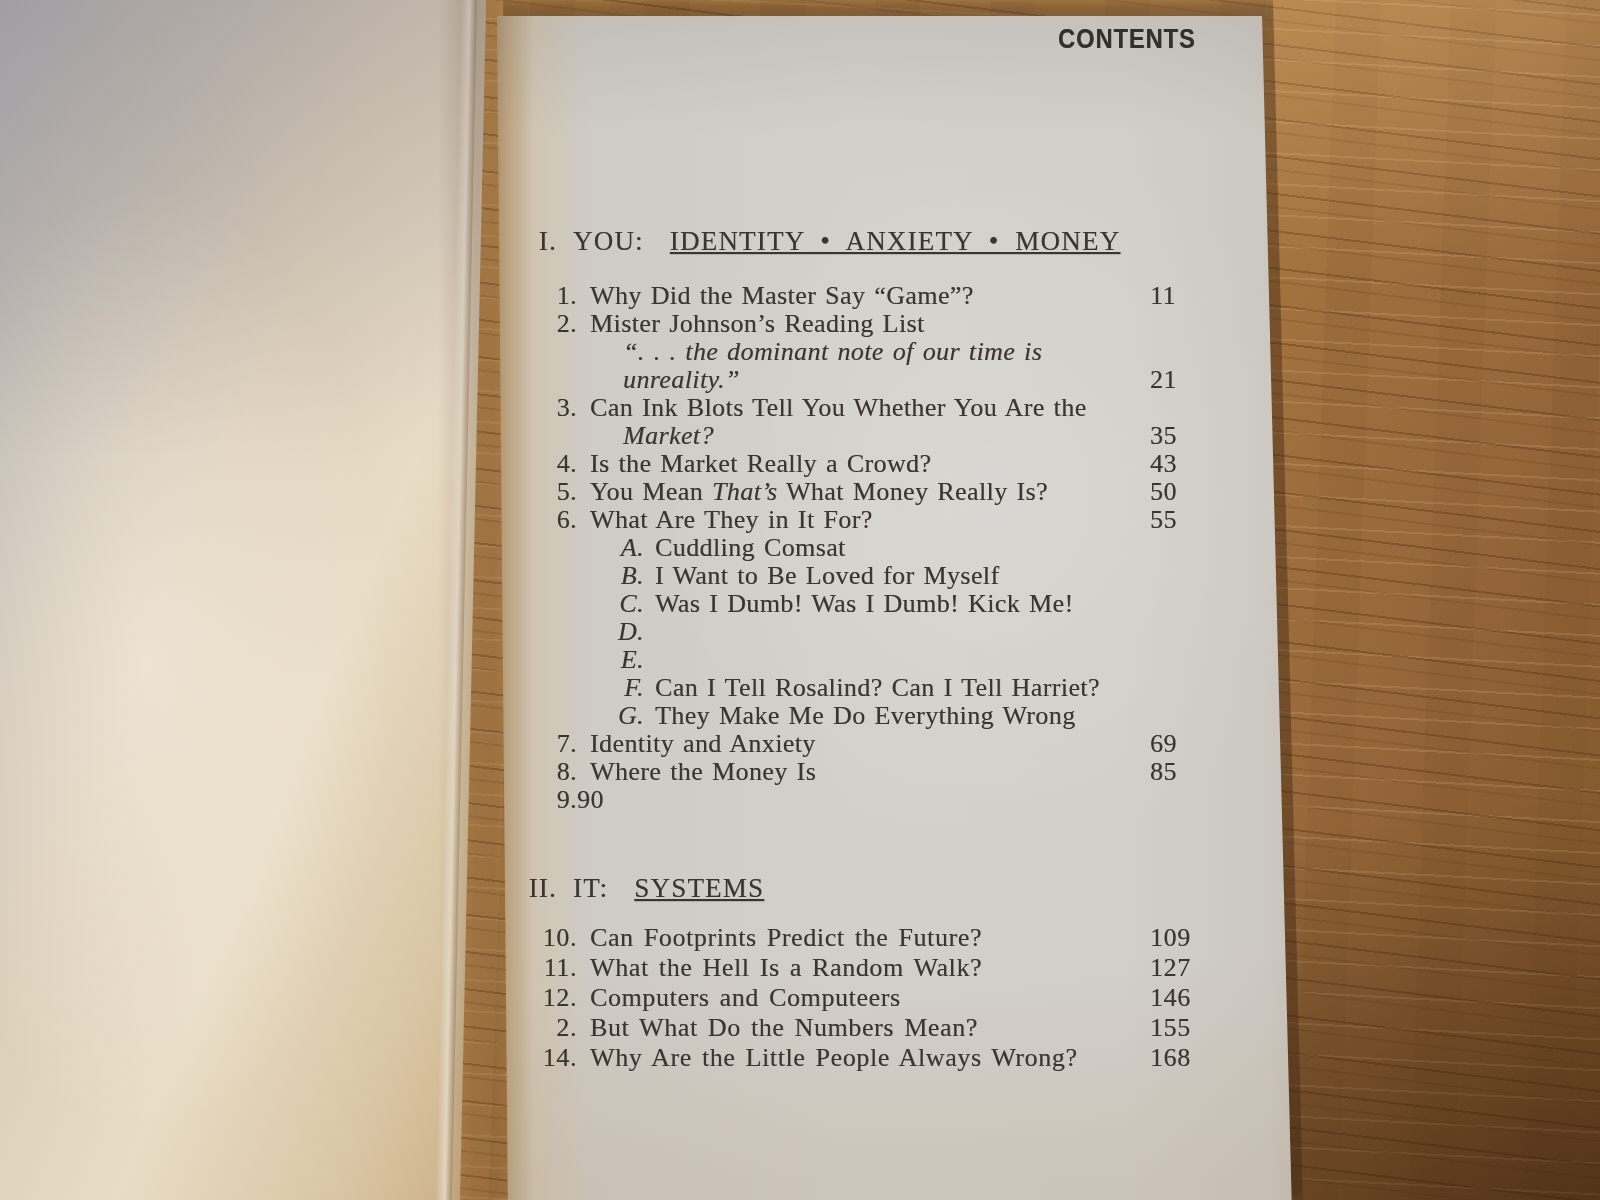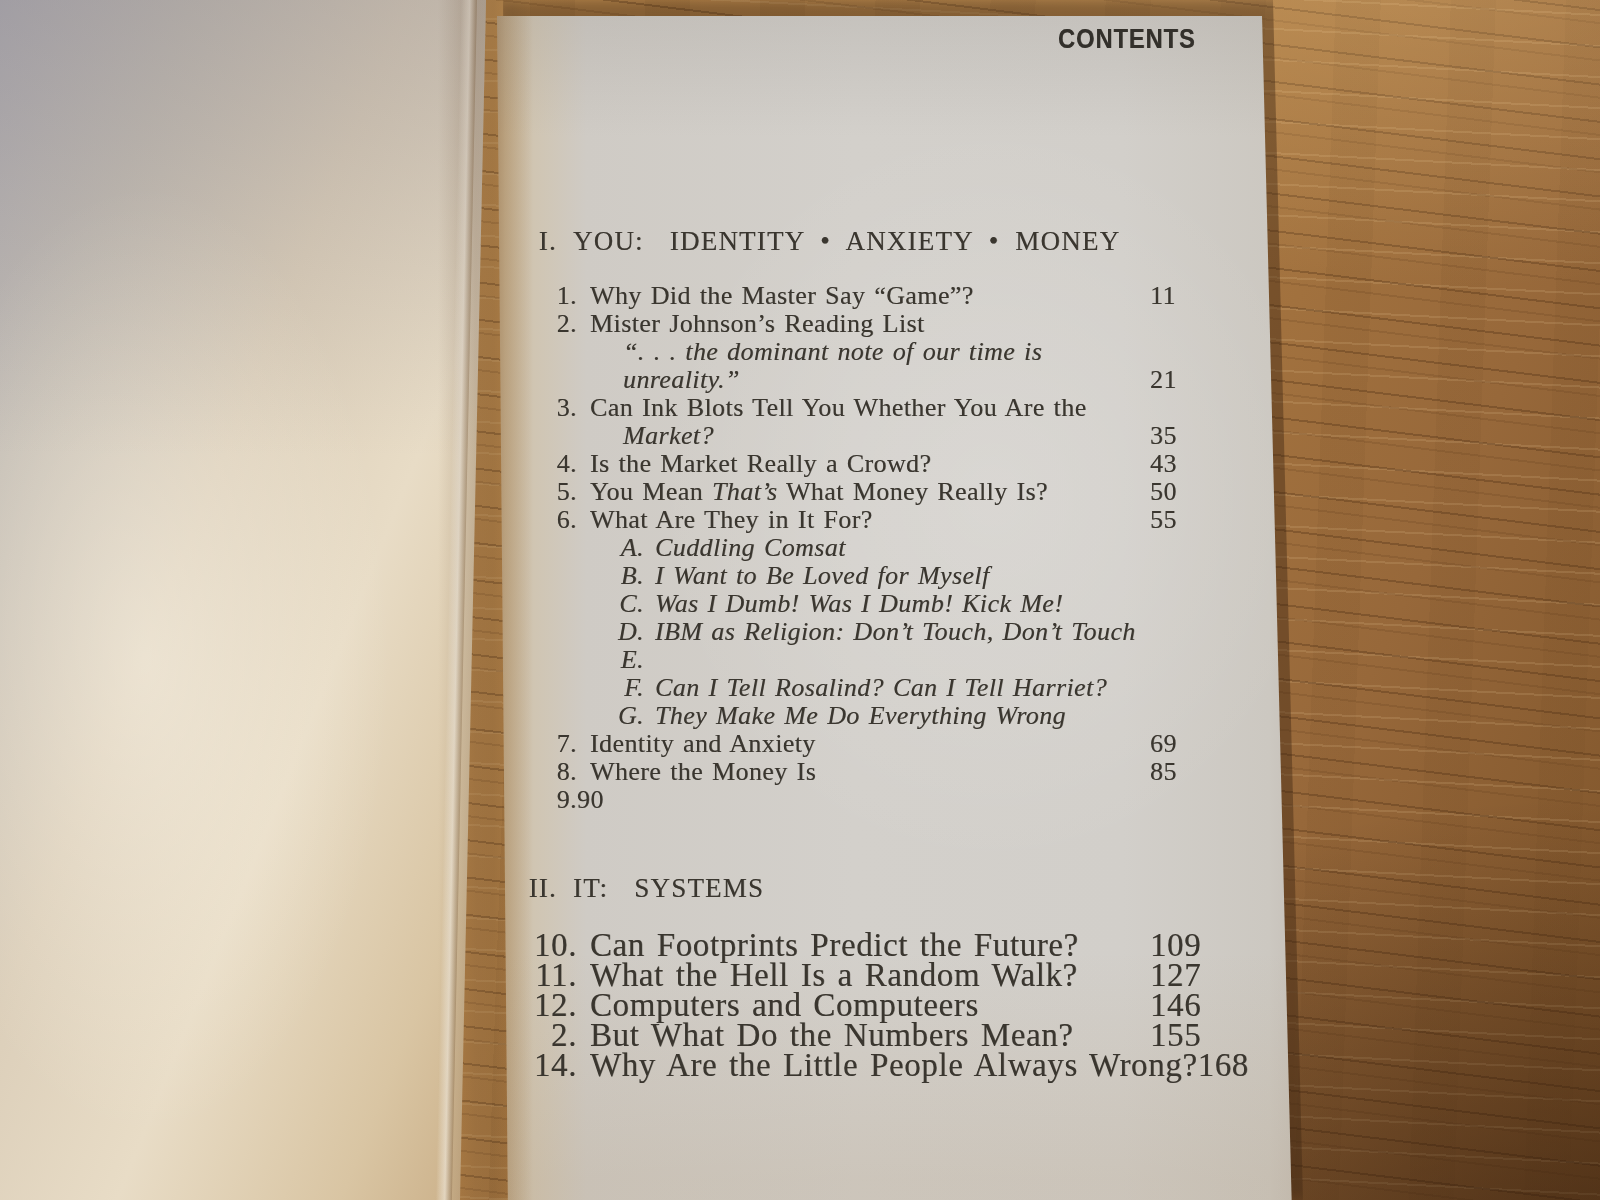--- a/index.html
+++ b/index.html
@@ -59,36 +59,36 @@
   .contents-title{position:absolute;left:569px;top:8px;
     font-family:"Liberation Sans",sans-serif;font-weight:bold;font-size:27px;
     letter-spacing:1px;color:#33302b;transform:scaleX(0.88);transform-origin:left top;
     text-shadow:0.4px 0.4px 0.6px rgba(40,36,30,0.55);}
 
   .toc{position:absolute;left:0;top:210px;width:721px;
        text-shadow:0.4px 0.4px 0.5px rgba(52,48,42,0.45);}
   .sh{display:flex;font-size:27px;line-height:30px;letter-spacing:1.2px;white-space:nowrap;}
   .sh-roman{width:68px;text-align:right;flex:none;}
   .sh-name{margin-left:16px;}
-  .sh-sub{margin-left:26px;word-spacing:8px;}
+  .sh-sub{margin-left:26px;word-spacing:8px;text-decoration:underline;}
 
   .section .list{margin-top:26px;font-size:26px;line-height:28px;
                  letter-spacing:0.4px;word-spacing:2px;}
   .section.sec2{margin-top:59px;}
-  .section.sec2 .list{margin-top:27px;font-size:33px;line-height:30px;
+  .section.sec2 .list{margin-top:20px;font-size:26px;line-height:30px;
                  letter-spacing:0.6px;word-spacing:3px;}
 
   .row{display:flex;align-items:baseline;}
   .num{width:88px;text-align:right;flex:none;}
   .title{flex:1;margin-left:13px;white-space:nowrap;}
   .title.indent{padding-left:33px;font-style:italic;}
   .it{font-style:italic;}
   .pg{flex:none;width:60px;text-align:left;}
   .sub-letter{width:155px;text-align:right;font-style:italic;flex:none;}
-  .sub-text{margin-left:11px;font-style:italic;white-space:nowrap;}
+  .sub-text{margin-left:11px;white-space:nowrap;}
 </style>
 </head>
 <body>
 
 <div class="photo">
   <div class="wood"></div>
   <div class="facing-page"></div>
   <div class="facing-edge"></div>
   <div class="contents-shadow"></div>
   <div class="contents-page">
@@ -153,21 +153,20 @@
             <div class="row sub-row">
               <span class="sub-letter">B.</span>
               <span class="sub-text">I Want to Be Loved for Myself</span>
             </div>
             <div class="row sub-row">
               <span class="sub-letter">C.</span>
               <span class="sub-text">Was I Dumb! Was I Dumb! Kick Me!</span>
             </div>
             <div class="row sub-row">
               <span class="sub-letter">D.</span>
-              <span class="sub-text">IBM as Religion: Don’t Touch, Don’t Touch</span>
             </div>
             <div class="row sub-row">
               <span class="sub-letter">E.</span>
             </div>
             <div class="row sub-row">
               <span class="sub-letter">F.</span>
               <span class="sub-text">Can I Tell Rosalind? Can I Tell Harriet?</span>
             </div>
             <div class="row sub-row">
               <span class="sub-letter">G.</span>

